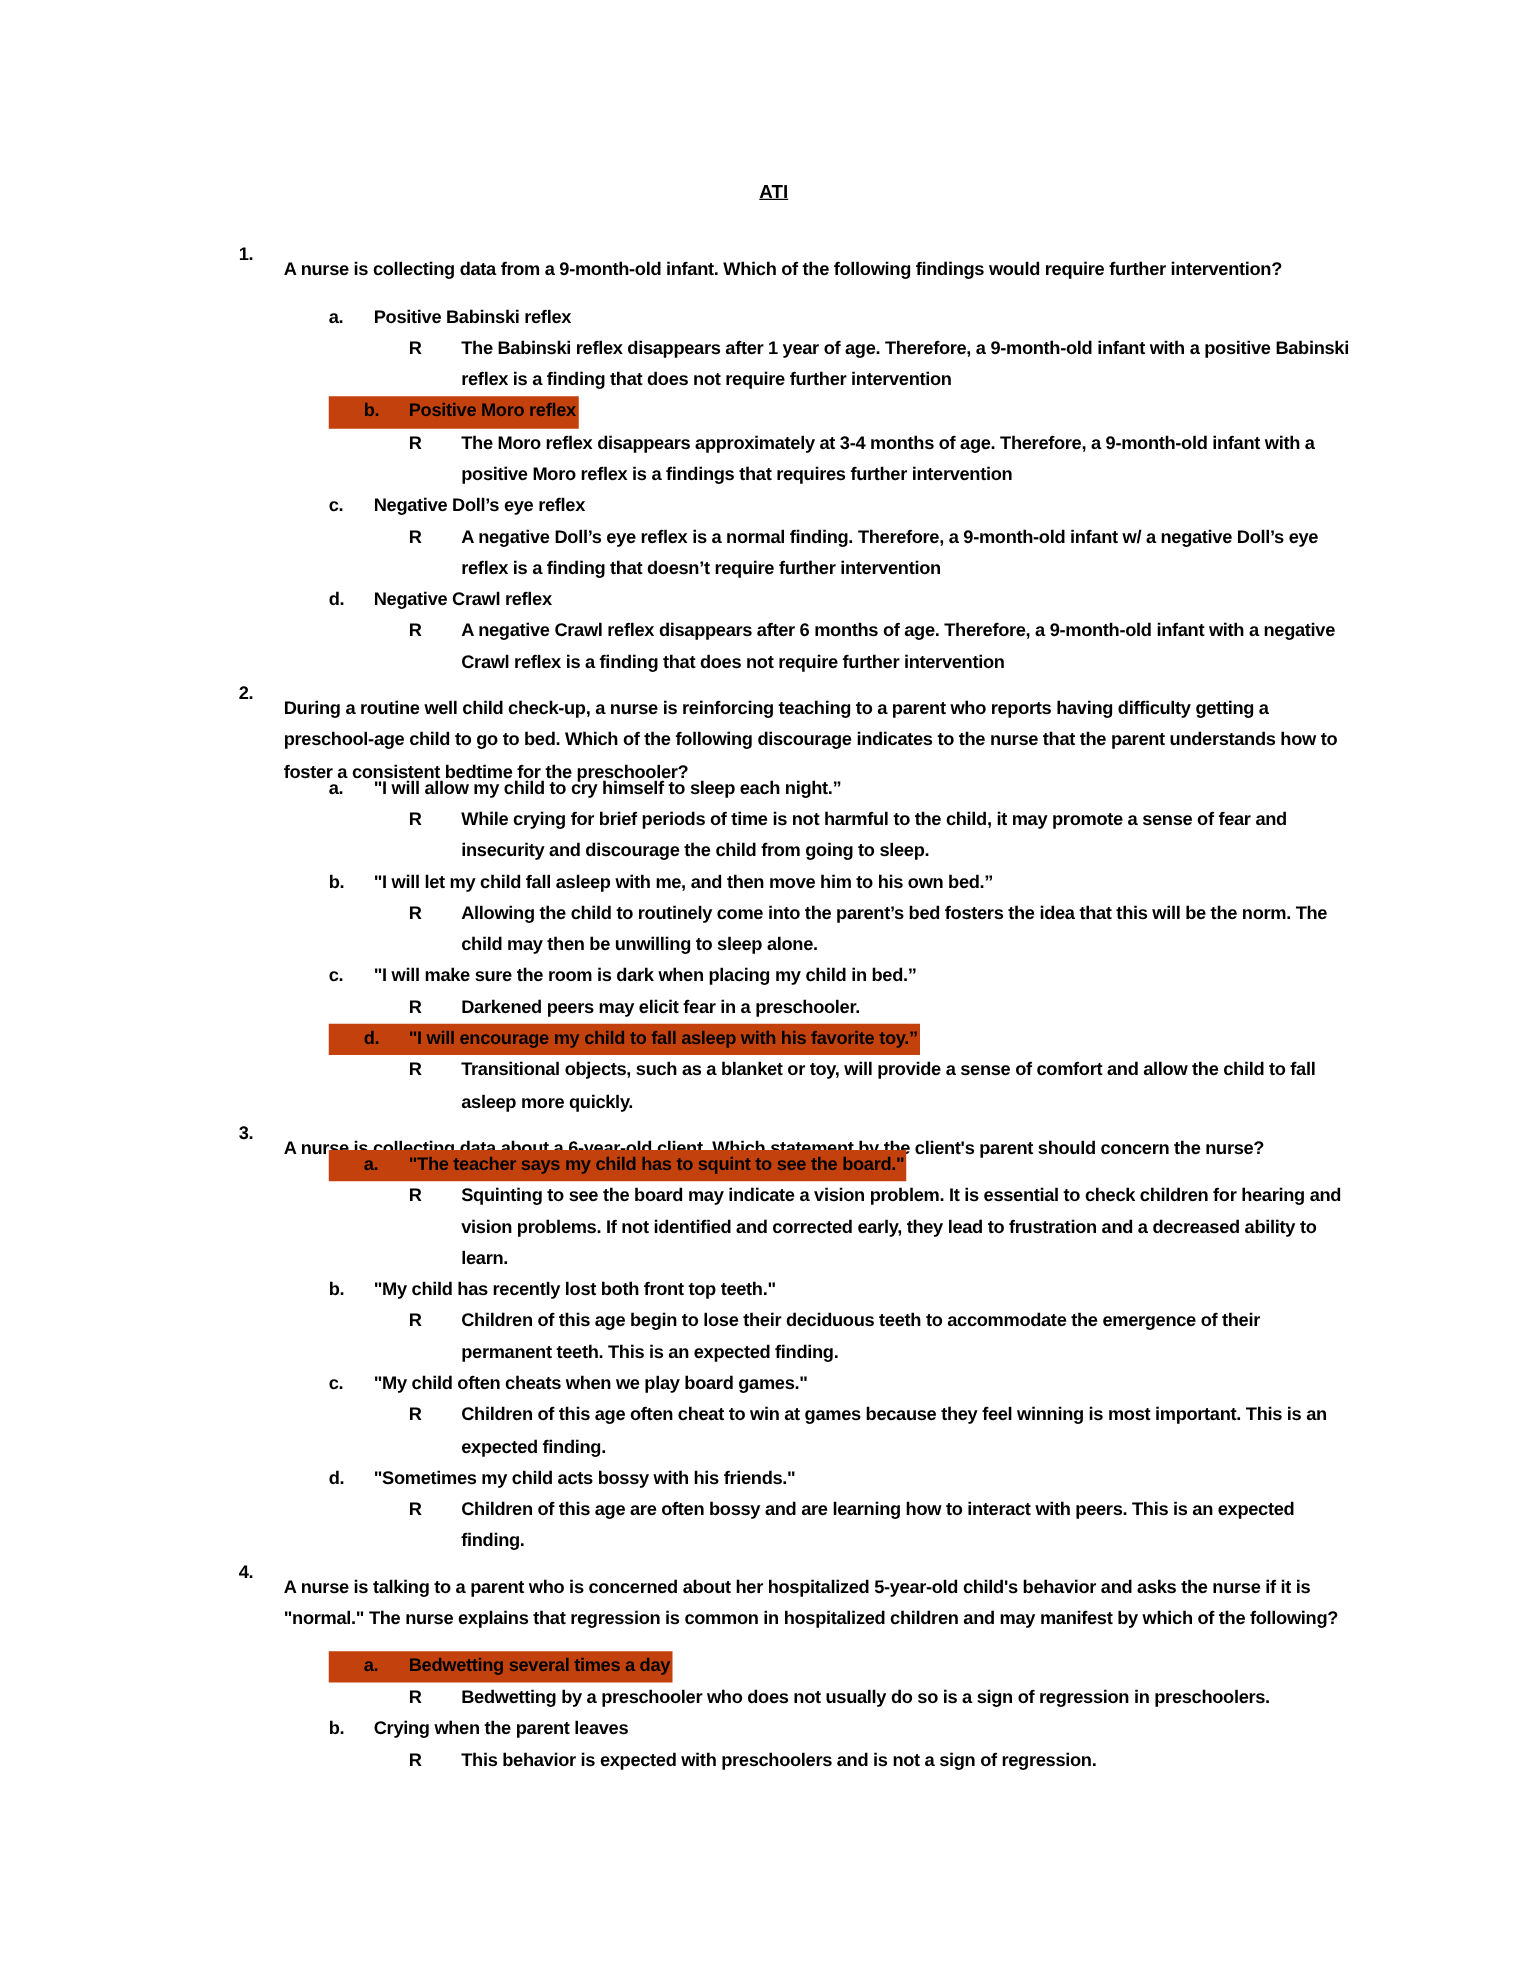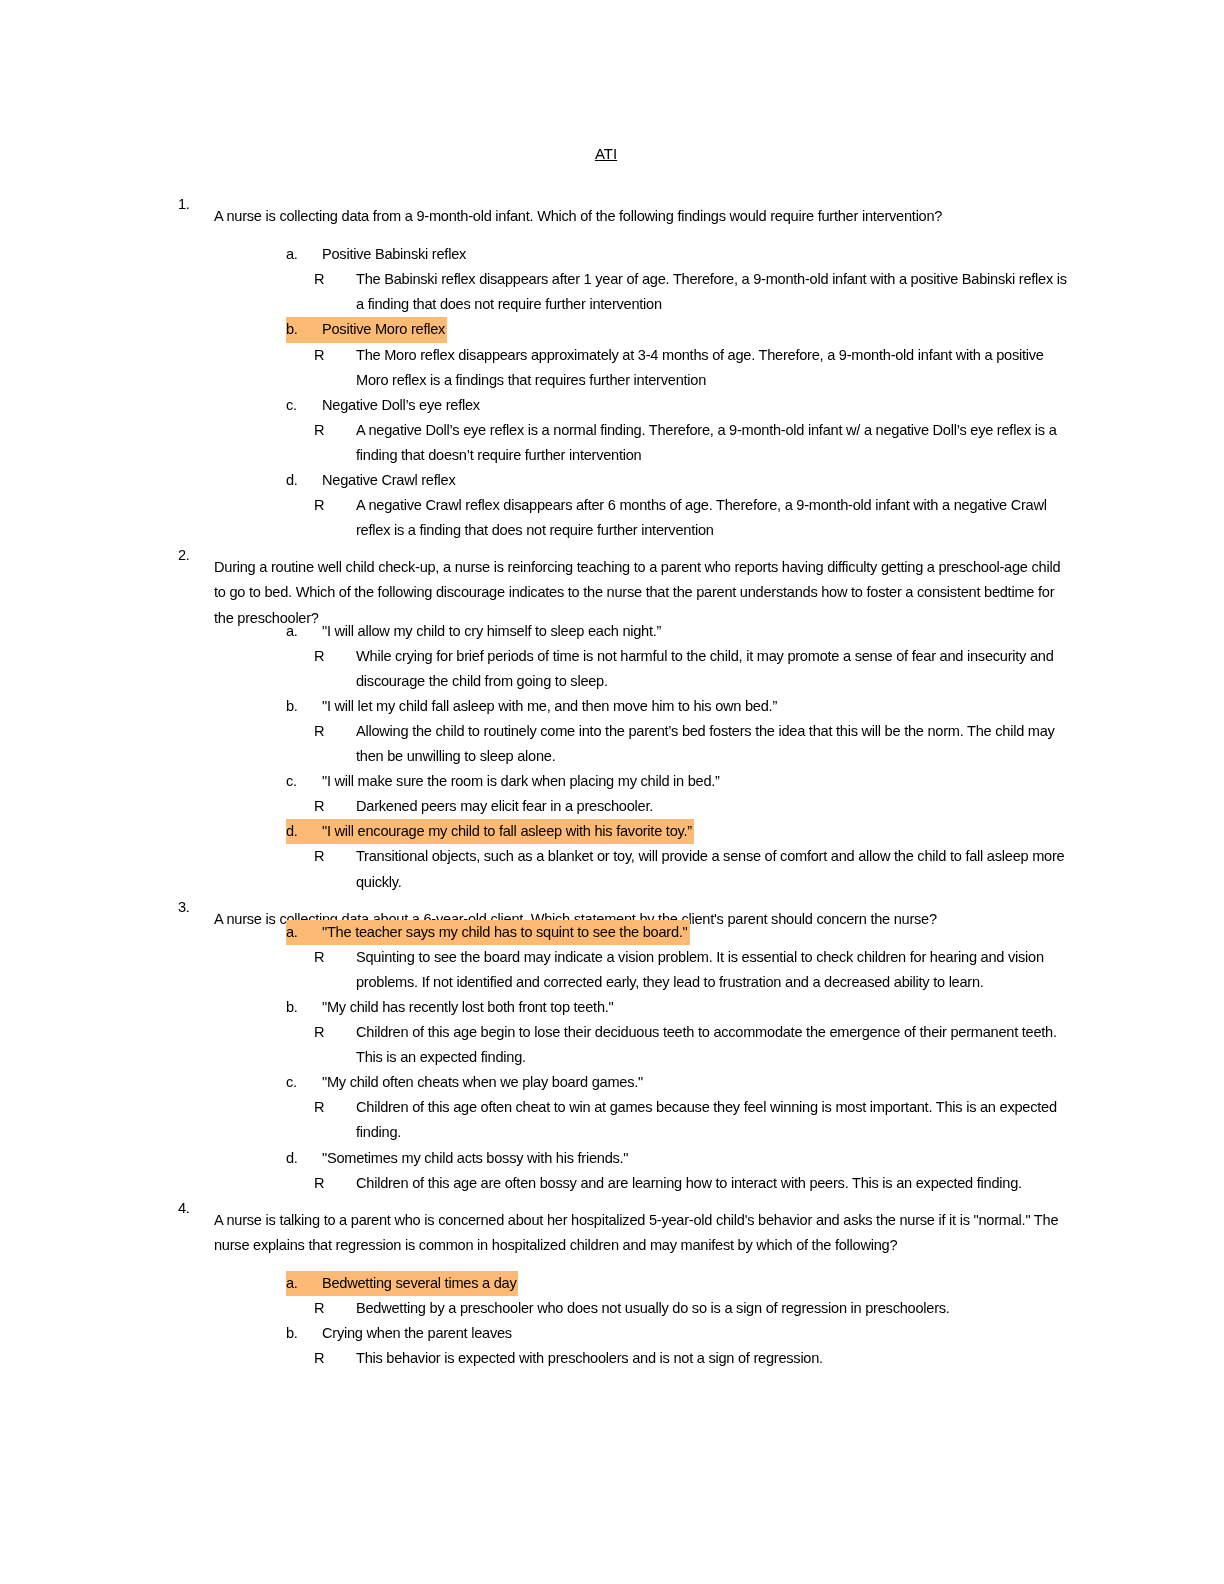--- a/index.html
+++ b/index.html
@@ -2,37 +2,37 @@
 <html><head>
   <meta charset="utf-8">
   <style>
     html, body { margin: 0; padding: 0; background: #ffffff; }
     body {
       width: 1224px; height: 1584px; position: relative; overflow: hidden;
       font-family: "Liberation Sans", "DejaVu Sans", sans-serif;
       color: #000000;
     }
     .page {
-      position: absolute; left: 0; top: 0; width: 1207px; height: 1584px;
+      position: absolute; left: 13px; top: 0; width: 1207px; height: 1584px; font-weight: bold;
     }
     .title {
       position: absolute; top: 143px; left: 0; width: 1212px; text-align: center;
       font-size: 15px; line-height: 22px; text-decoration: underline;
     }
     .doc {
       position: absolute; top: 192px; left: 178px; width: 900px;
       font-size: 14.6px; letter-spacing: -0.25px;
     }
     .line { height: 25.1px; line-height: 25.1px; white-space: nowrap; position: relative; }
     .q-num { position: absolute; left: 0; }
     .q-text { position: absolute; left: 36px; white-space: normal; width: 860px; line-height: 25.1px; margin-top: 12px; }
     .question { position: relative; }
-    .opt { position: relative; height: 25.1px; line-height: 25.1px; white-space: nowrap; margin-left: 108px; }
+    .opt { position: relative; height: 25.1px; line-height: 25.1px; white-space: nowrap; margin-left: 72px; }
     .opt .hl { display: inline-block; padding-right: 2px; }
-    .opt.correct .hl { background: #fdba74; }
+    .opt.correct .hl { background: #c2410c; padding-left: 28px; }
     .opt-letter { display: inline-block; width: 36px; }
     .rat { position: relative; margin-left: 136px; line-height: 25.1px; }
     .rat-r { position: absolute; left: 0; top: 0; }
     .rat-text { display: block; margin-left: 42px; width: 715px; white-space: normal; }
   </style>
 </head>
 <body>
 
 <div class="page">
   <div class="title">ATI</div>

